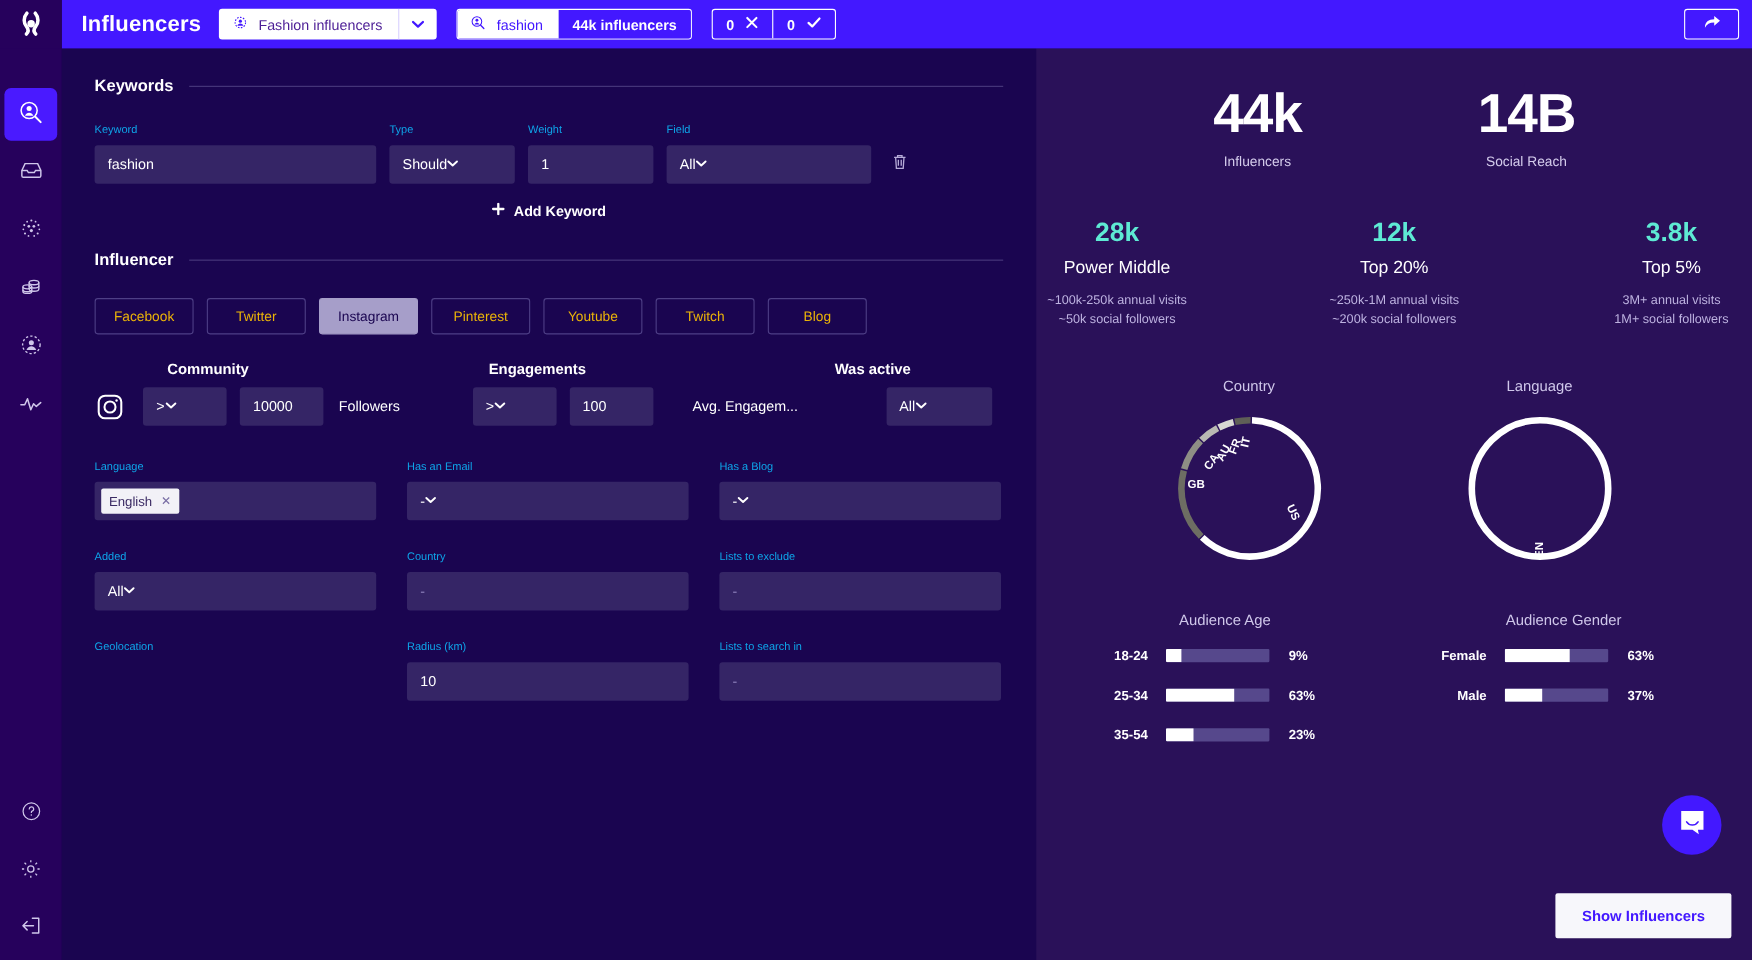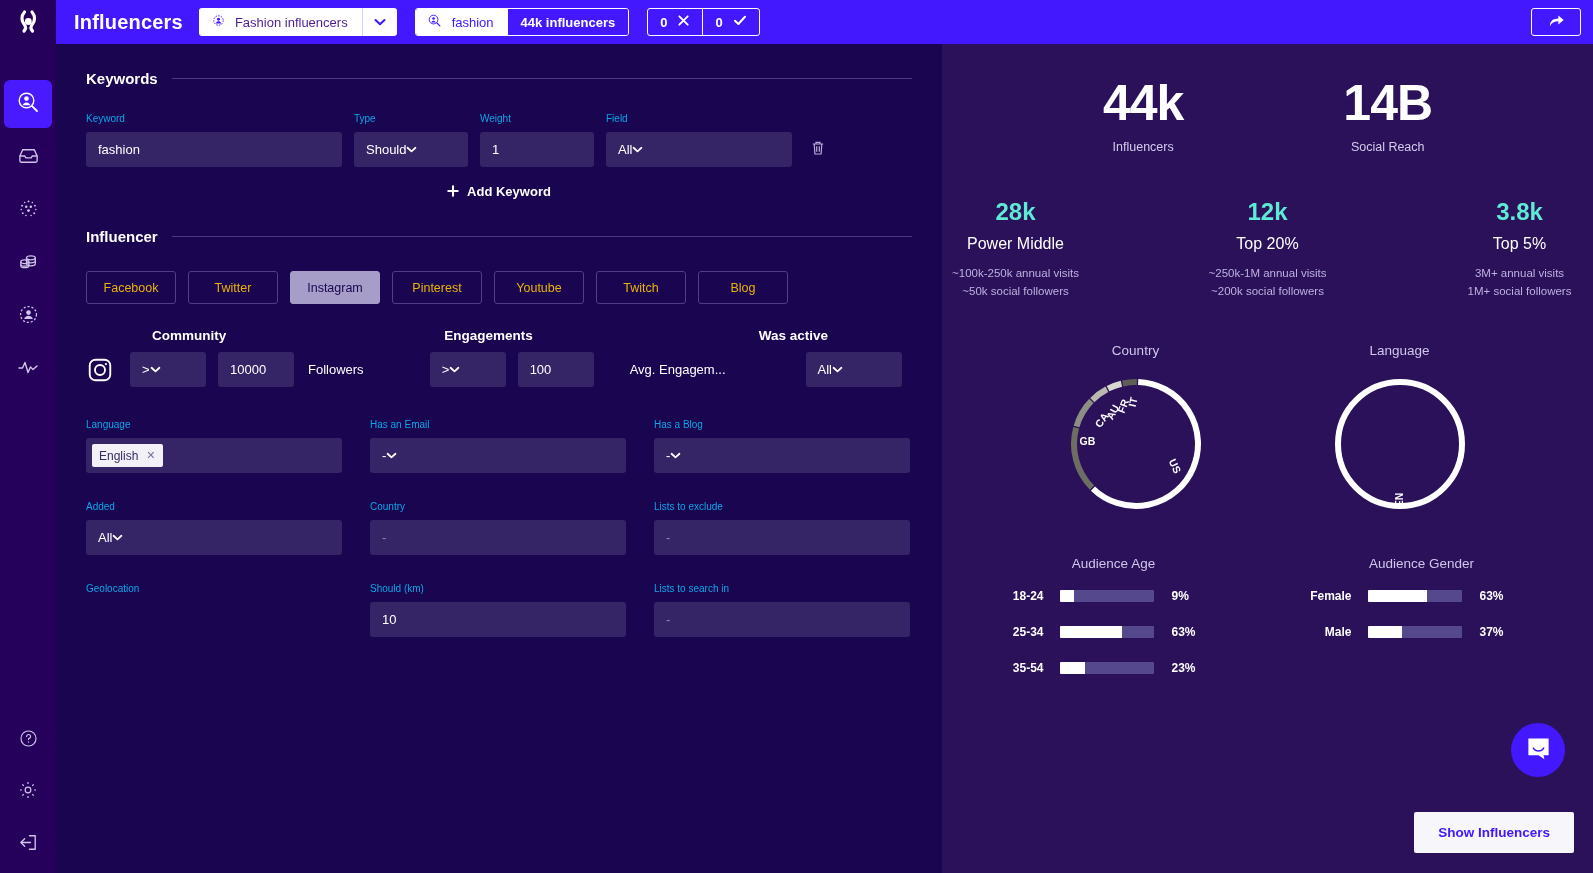--- a/index.html
+++ b/index.html
@@ -573,21 +573,21 @@
             <div class="input placeholder">
               <span>-</span>
             </div>
           </div>
 
           <div>
             <span class="field-label">Geolocation</span>
           </div>
 
           <div>
-            <span class="field-label">Should (km)</span>
+            <span class="field-label">Radius (km)</span>
             <div class="input">
               <span>10</span>
             </div>
           </div>
 
           <div>
             <span class="field-label">Lists to search in</span>
             <div class="input placeholder">
               <span>-</span>
             </div>

